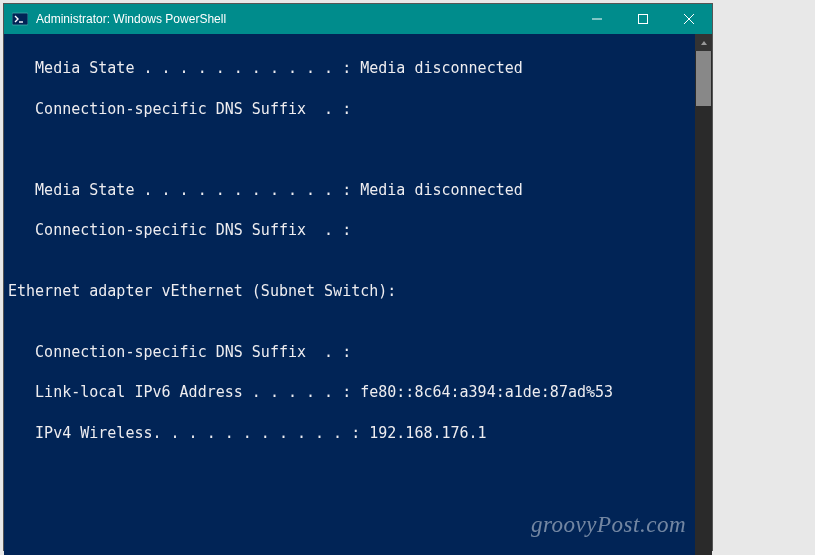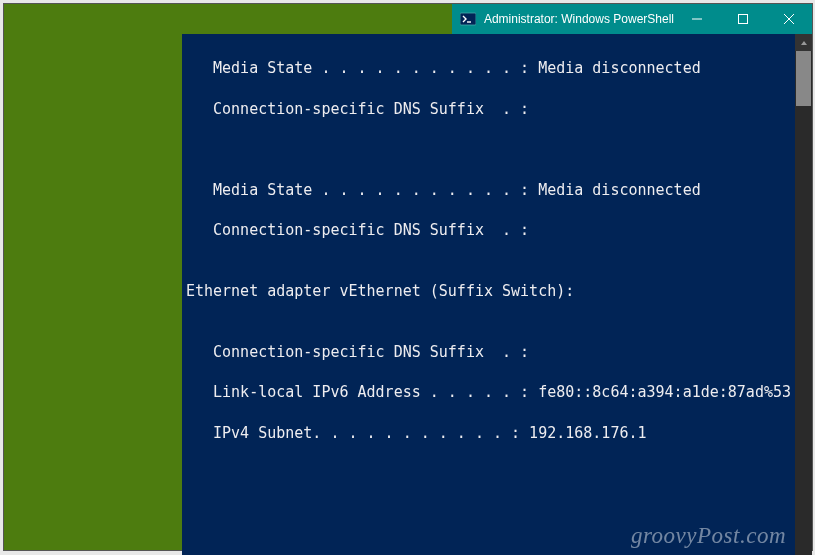--- a/index.html
+++ b/index.html
@@ -5,29 +5,28 @@
     * { box-sizing: border-box; margin: 0; padding: 0; }
     body {
       width: 815px;
       height: 555px;
       font-family: 'Segoe UI', Tahoma, sans-serif;
       background: #e8e8e8;
       overflow: hidden;
       position: relative;
     }
     .window {
-      width: 810px;
+      width: 710px;
       height: 548px;
       margin: 3px;
       background: #4d7c0f;
       border: 1px solid #555;
       display: flex;
       flex-direction: column;
       position: relative;
-      align-items: flex-end;
     }
     .titlebar {
       height: 30px;
       background: #008c8c;
       display: flex;
       align-items: center;
       padding-left: 8px;
       color: #fff;
       font-size: 12px;
       font-weight: 400;
@@ -97,21 +96,21 @@
       top: 0;
       left: 1px;
       right: 1px;
       height: 55px;
       background: #888;
       cursor: pointer;
     }
     .watermark {
       position: absolute;
       right: 26px;
-      bottom: 1px;
+      bottom: 12px;
       color: rgba(255,255,255,0.45);
       font-family: Georgia, 'Times New Roman', serif;
       font-style: italic;
       font-size: 23px;
       pointer-events: none;
       letter-spacing: 0.5px;
     }
   </style>
 </head>
 <body>
@@ -148,25 +147,25 @@
 
   <div class="terminal-container">
     <div class="terminal">
 <div>   Media State . . . . . . . . . . . : Media disconnected</div>
 <div>   Connection-specific DNS Suffix  . :</div>
 
 
 <div>   Media State . . . . . . . . . . . : Media disconnected</div>
 <div>   Connection-specific DNS Suffix  . :</div>
 
-<div>Ethernet adapter vEthernet (Suffix Switch):</div>
+<div>Ethernet adapter vEthernet (Subnet Switch):</div>
 
 <div>   Connection-specific DNS Suffix  . :</div>
 <div>   Link-local IPv6 Address . . . . . : fe80::8c64:a394:a1de:87ad%53</div>
-<div>   IPv4 Subnet. . . . . . . . . . . : 192.168.176.1</div>
+<div>   IPv4 Wireless. . . . . . . . . . . : 192.168.176.1</div>
 
 
 
 
 
 
 </div>
 
     <div class="vscroll">
       <div class="vs-arrow">

